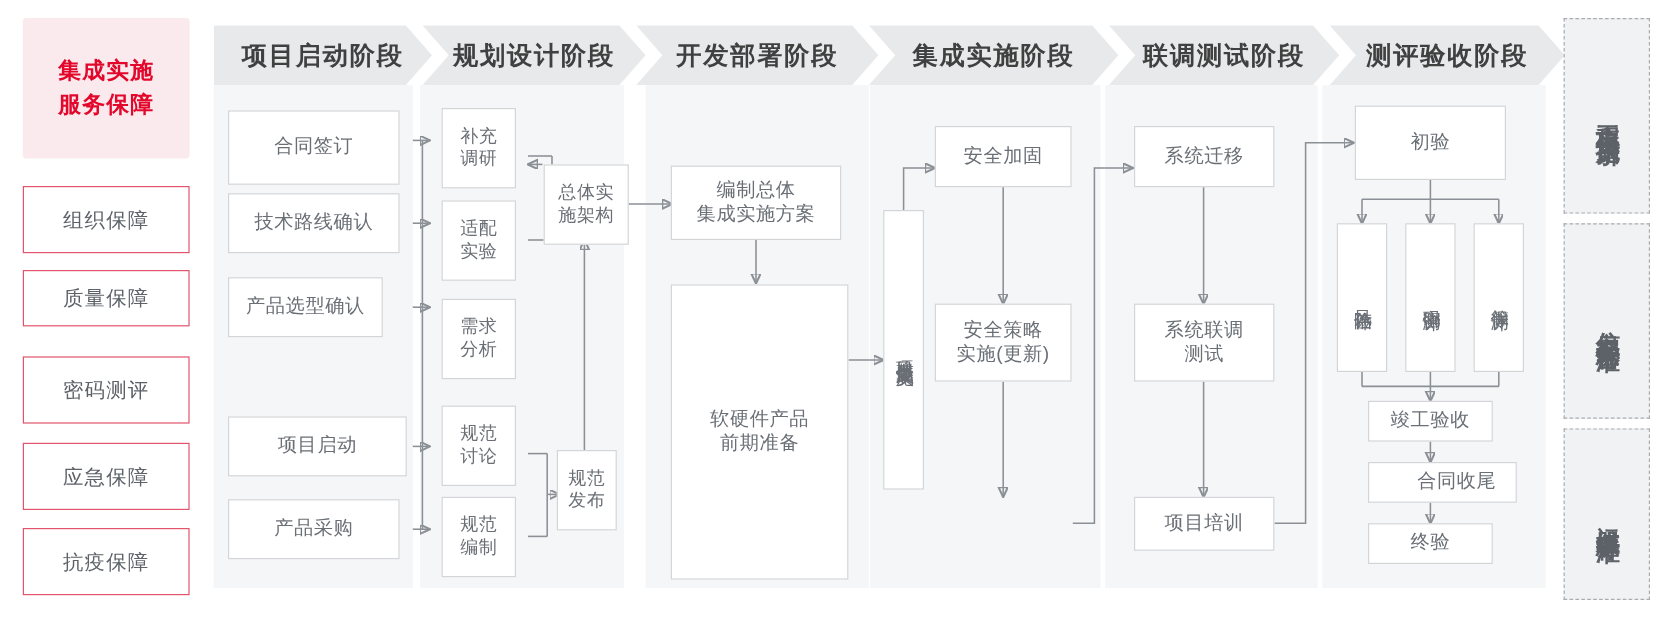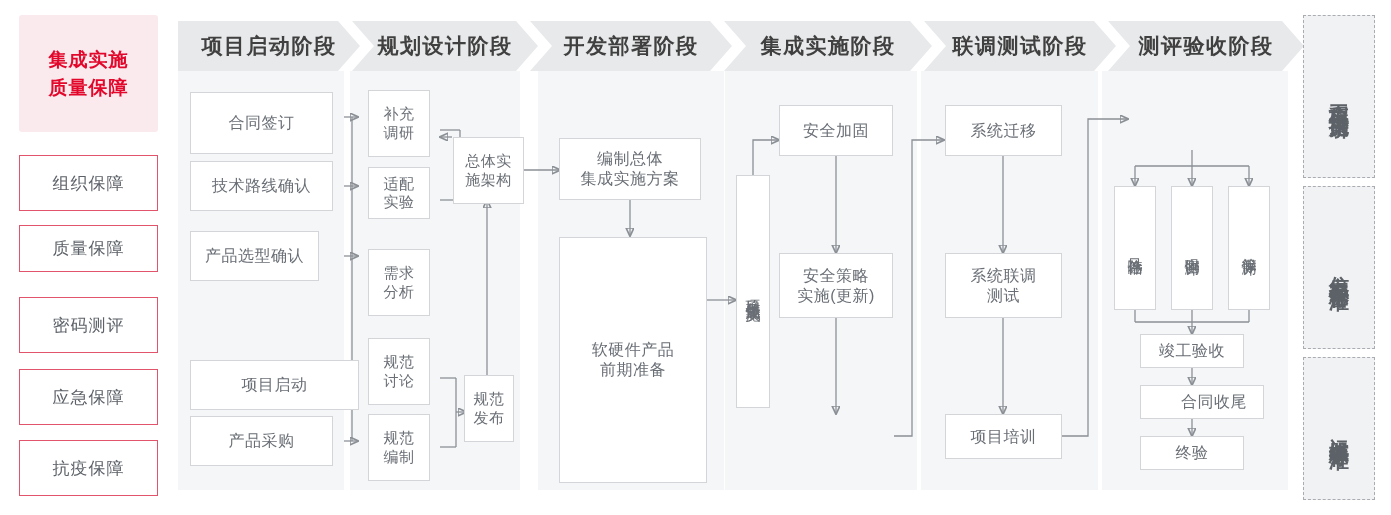--- a/index.html
+++ b/index.html
@@ -202,37 +202,37 @@
     <path d="M1249,310 V322"></path>
     <path d="M1135,322 H1249"></path>
     <path d="M1192,310 V322"></path>
     <path d="M1192,322 V334" marker-end="url(#ah)"></path>
 
     <path d="M1192,367 V385" marker-end="url(#ah)"></path>
     <path d="M1192,418 V436" marker-end="url(#ah)"></path>
   </svg>
 
   <div class="redtitle" style="left:19px;top:15px;width:139px;height:117px;">集成实施
-质量保障</div>
+服务保障</div>
 
   <div class="redbox" style="left:19px;top:155px;width:139px;height:56px;">组织保障</div>
   <div class="redbox" style="left:19px;top:225px;width:139px;height:47px;">质量保障</div>
   <div class="redbox" style="left:19px;top:297px;width:139px;height:56px;">密码测评</div>
   <div class="redbox" style="left:19px;top:440px;width:139px;height:56px;">抗疫保障</div>
   <div class="redbox" style="left:19px;top:369px;width:139px;height:56px;">应急保障</div>
 
   <div class="node" style="left:190px;top:92px;width:143px;height:62px;">合同签订</div>
   <div class="node" style="left:190px;top:161px;width:143px;height:50px;">技术路线确认</div>
   <div class="node" style="left:190px;top:231px;width:129px;height:50px;">产品选型确认</div>
-  <div class="node" style="left:190px;top:360px;width:169px;height:50px;">项目启动</div>
+  <div class="node" style="left:190px;top:347px;width:149px;height:50px;">项目启动</div>
   <div class="node" style="left:190px;top:416px;width:143px;height:50px;">产品采购</div>
 
   <div class="node small" style="left:368px;top:90px;width:62px;height:67px;">补充
 调研</div>
-  <div class="node small" style="left:368px;top:167px;width:62px;height:52px;">适配
+  <div class="node small" style="left:368px;top:167px;width:62px;height:67px;">适配
 实验</div>
   <div class="node small" style="left:368px;top:249px;width:62px;height:67px;">需求
 分析</div>
   <div class="node small" style="left:368px;top:338px;width:62px;height:67px;">规范
 讨论</div>
   <div class="node small" style="left:368px;top:414px;width:62px;height:67px;">规范
 编制</div>
   <div class="node small" style="left:453px;top:137px;width:71px;height:67px;">总体实
 施架构</div>
   <div class="node small" style="left:464px;top:375px;width:50px;height:67px;">规范
@@ -246,20 +246,21 @@
   <div class="node vert small" style="left:736px;top:175px;width:34px;height:233px;">项目整体集成实施</div>
   <div class="node" style="left:779px;top:105px;width:114px;height:51px;">安全加固</div>
   <div class="node" style="left:779px;top:253px;width:114px;height:65px;">安全策略
 实施(更新)</div>
 
   <div class="node" style="left:945px;top:105px;width:117px;height:51px;">系统迁移</div>
   <div class="node" style="left:945px;top:253px;width:117px;height:65px;">系统联调
 测试</div>
   <div class="node" style="left:945px;top:414px;width:117px;height:45px;">项目培训</div>
 
+  <div class="node" style="left:1129px;top:88px;width:126px;height:62px;">初验</div>
   <div class="node vert small" style="left:1114px;top:186px;width:42px;height:124px;">风险评估</div>
   <div class="node vert small" style="left:1171px;top:186px;width:42px;height:124px;">密码测评</div>
   <div class="node vert small" style="left:1228px;top:186px;width:42px;height:124px;">等保测评</div>
   <div class="node" style="left:1140px;top:334px;width:104px;height:34px;">竣工验收</div>
   <div class="node" style="left:1140px;top:385px;width:124px;height:34px;padding-left:24px;">合同收尾</div>
   <div class="node" style="left:1140px;top:436px;width:104px;height:34px;">终验</div>
 
   <div class="stdbox" style="left:1303px;top:15px;width:72px;height:163px;">
     <span>工程项目实施指引</span>
   </div>

